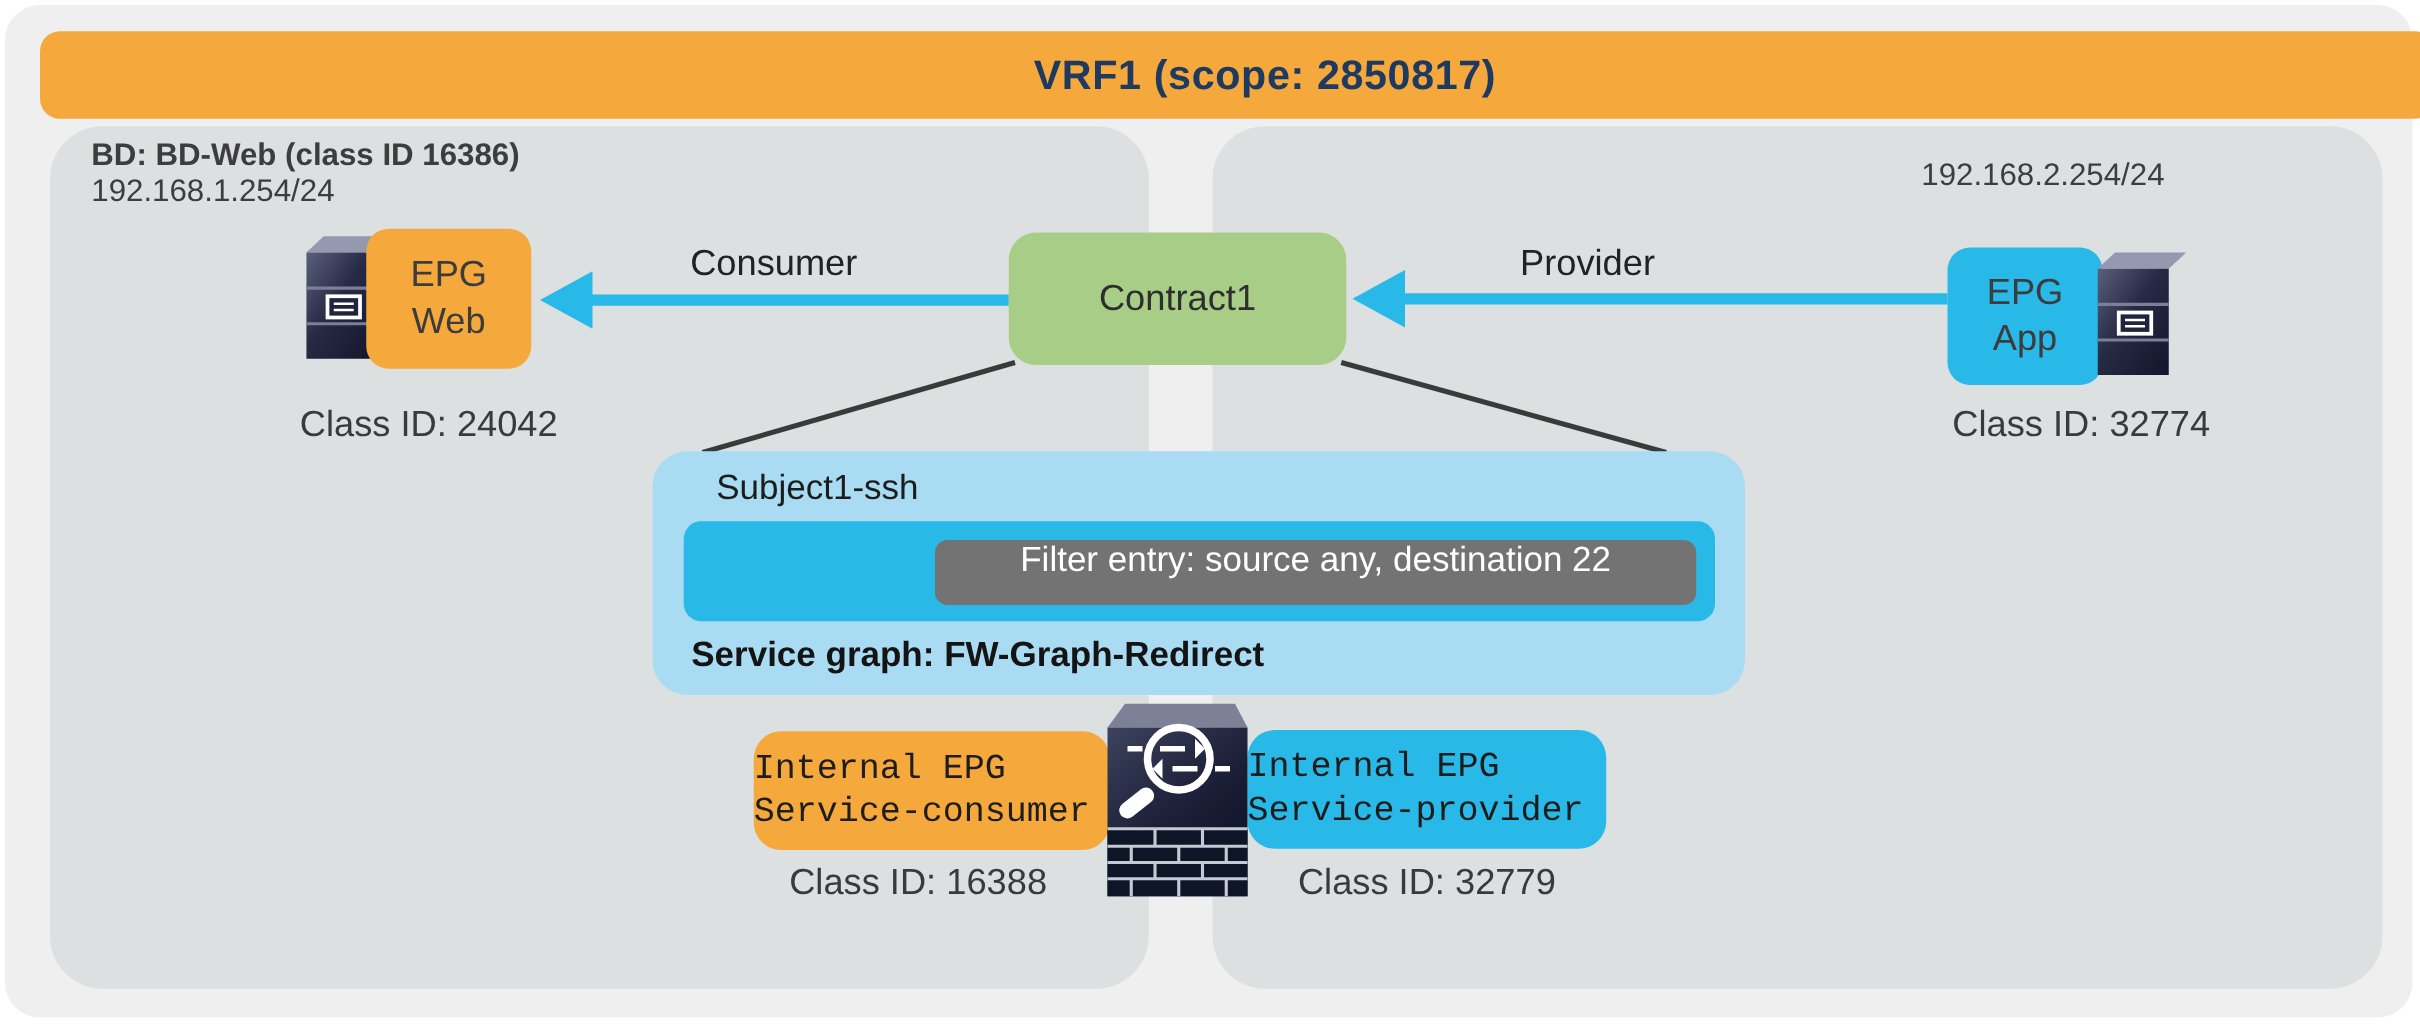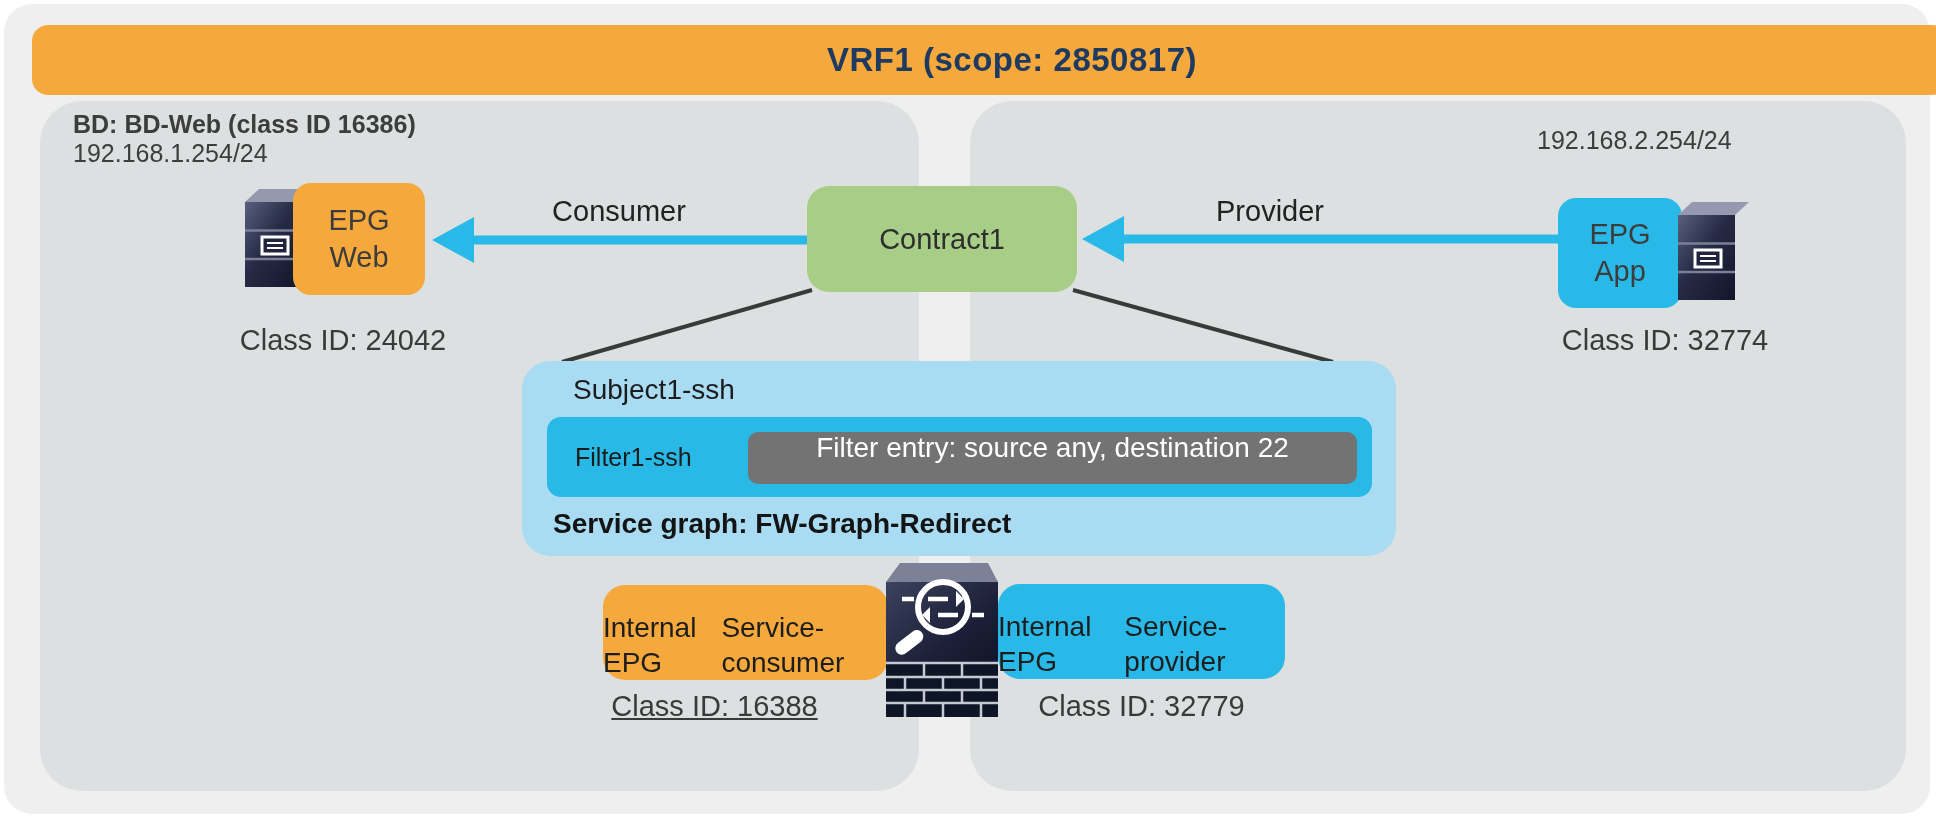--- a/index.html
+++ b/index.html
@@ -31,25 +31,25 @@
   .contract{left:807px;top:186px;width:270px;height:106px;background:#a8cd86;border-radius:22px;
             display:flex;align-items:center;justify-content:center;font-size:29px;color:#2e2e2e;}
   .subject{left:522px;top:361px;width:874px;height:195px;background:#a9dbf2;border-radius:28px;}
   .subject-title{position:absolute;left:51px;top:13px;font-size:28px;color:#1c1c1c;}
   .filterbox{position:absolute;left:25px;top:56px;width:825px;height:80px;background:#29b9e6;border-radius:14px;}
   .filter-label{position:absolute;left:28px;top:0;height:80px;display:flex;align-items:center;
                 font-size:25px;color:#1c1c1c;}
   .entrybox{position:absolute;left:201px;top:15px;width:609px;height:52px;background:#737373;border-radius:10px;
             display:flex;align-items:flex-start;justify-content:center;font-size:28px;color:#ffffff;}
   .svc-graph{position:absolute;left:31px;top:147px;font-size:28px;font-weight:bold;color:#141414;}
-  .inode{border-radius:22px;display:flex;flex-direction:row;align-items:flex-end;justify-content:center;
-         font-size:28px;color:#1d1d1d;line-height:35px;}
+  .inode{border-radius:22px;display:flex;flex-direction:column;align-items:flex-start;justify-content:center;
+         font-size:28px;color:#1d1d1d;line-height:35px;font-family:Liberation Mono, monospace;}
   .inode-consumer{left:603px;top:585px;width:285px;height:95px;background:#f5a93c;}
   .inode-provider{left:998px;top:584px;width:287px;height:95px;background:#29b9e8;}
-  .cls-consumer{left:572px;top:690px;width:285px;text-decoration:underline;}
+  .cls-consumer{left:592px;top:690px;width:285px;}
   .cls-provider{left:998px;top:690px;width:287px;}
   .srv{width:72px;height:100px;}
   .srv-web{left:245px;top:188px;}
   .srv-app{left:1678px;top:201px;}
   .fw{left:878px;top:550px;width:140px;height:170px;}
 </style>
 </head>
 <body>
 
 <div class="canvas">
@@ -125,21 +125,20 @@
     <line x1="0" y1="71" x2="57" y2="71" stroke="#7b8098" stroke-width="2.5"></line>
     <rect x="17" y="49" width="26" height="17" fill="#20243c" stroke="#ffffff" stroke-width="3"></rect>
     <line x1="22" y1="55" x2="38" y2="55" stroke="#ffffff" stroke-width="2"></line>
     <line x1="22" y1="60" x2="38" y2="60" stroke="#ffffff" stroke-width="2"></line>
   </svg>
   <div class="abs classid cls-app">Class ID: 32774</div>
 
   <div class="abs subject">
     <div class="subject-title">Subject1-ssh</div>
     <div class="filterbox">
-      <div class="filter-label">Filter1-ssh</div>
       <div class="entrybox">
         <span>Filter entry: source any, destination 22</span>
       </div>
     </div>
     <div class="svc-graph">Service graph: FW-Graph-Redirect</div>
   </div>
 
   <div class="abs inode inode-consumer">
     <span>Internal EPG</span>
     <span>Service-consumer</span>

